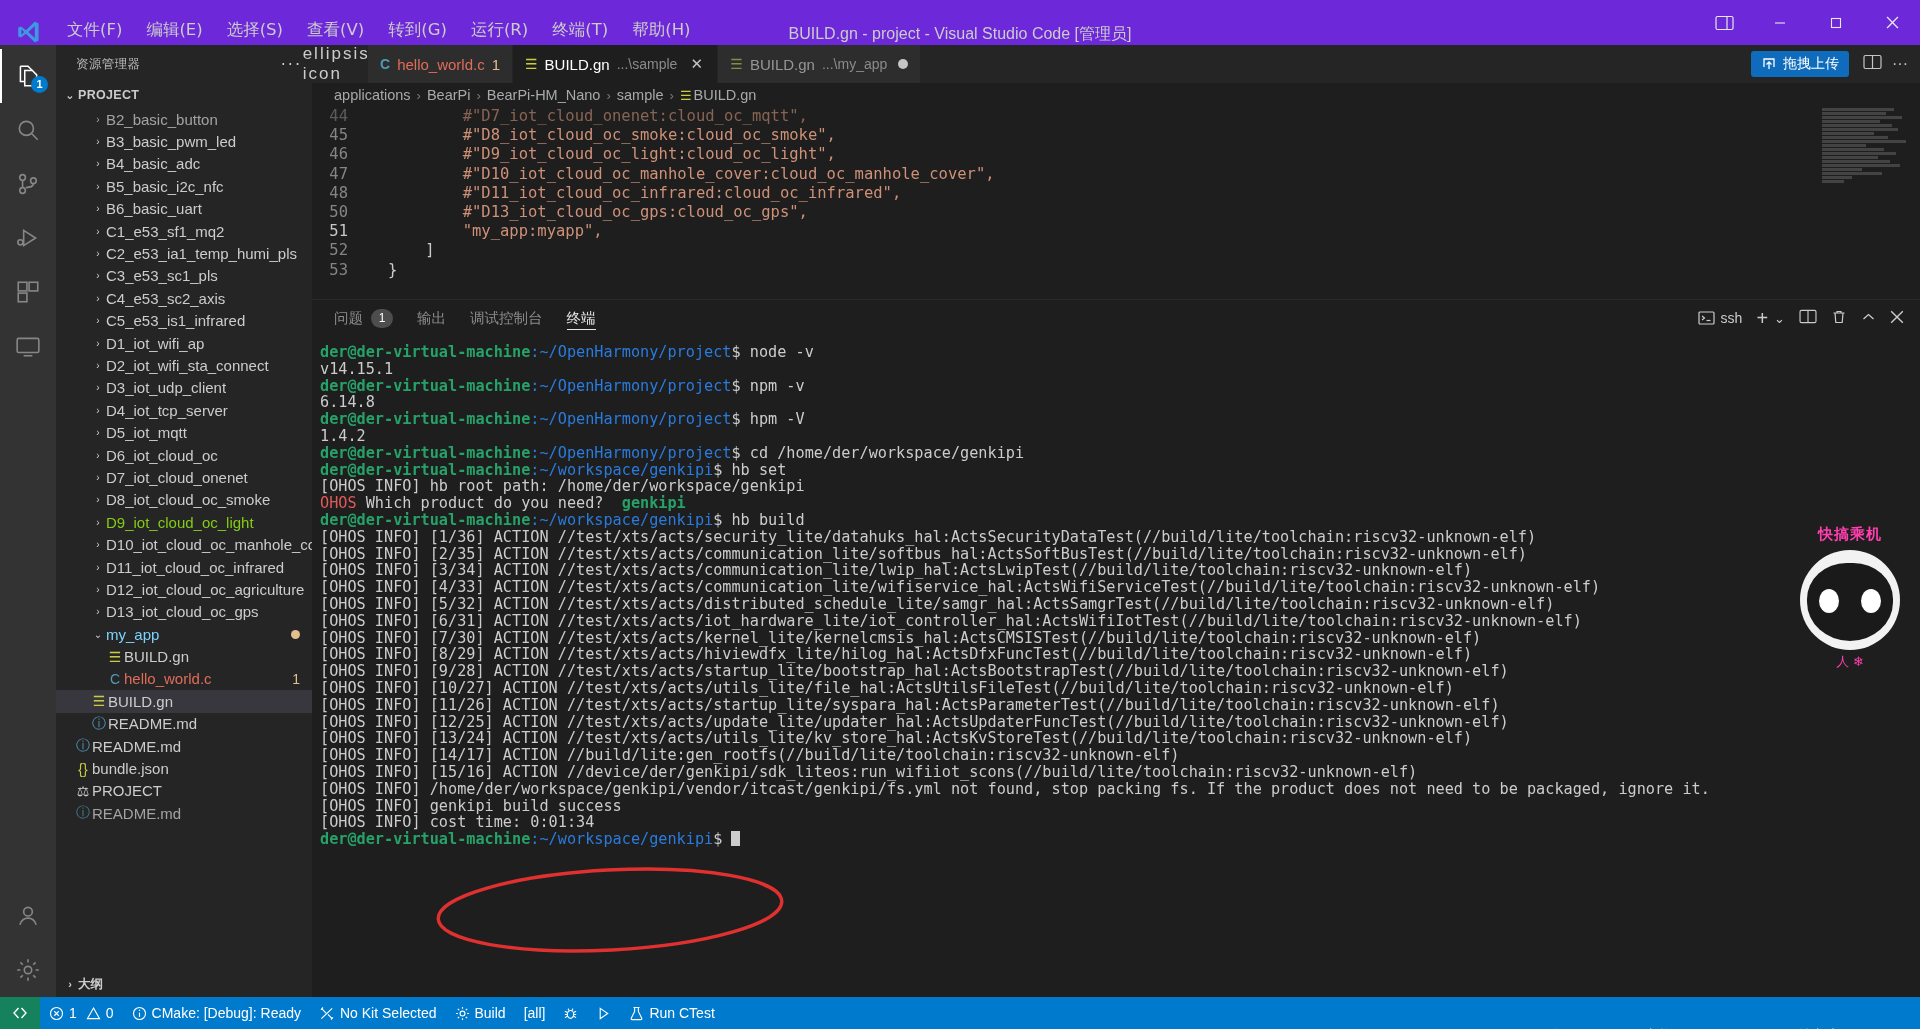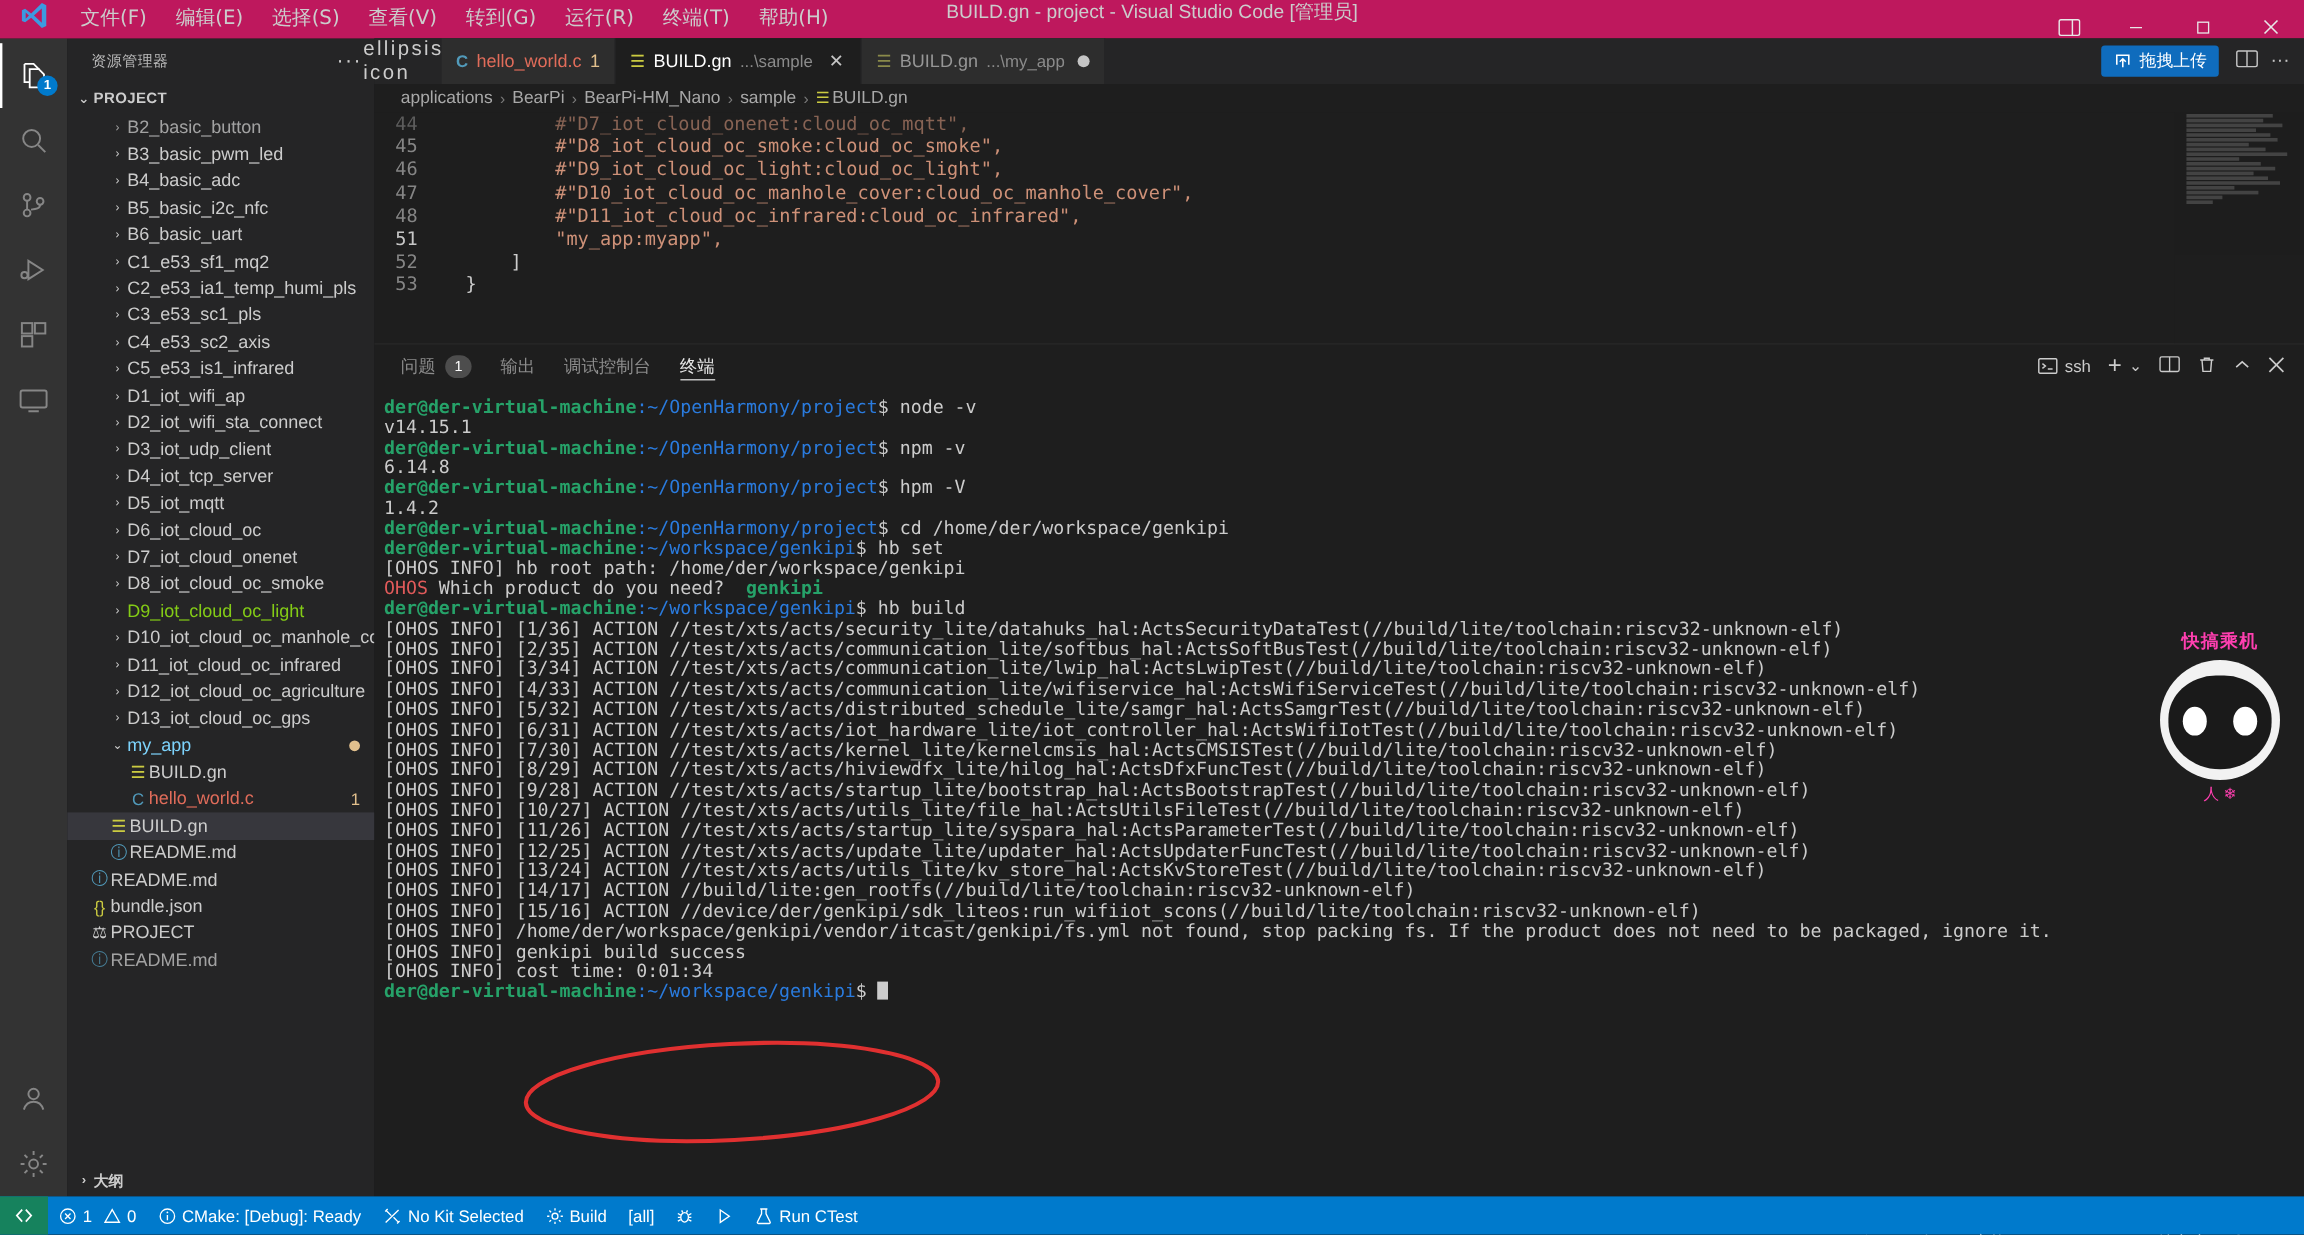--- a/index.html
+++ b/index.html
@@ -7,21 +7,21 @@
   body {
     font-family: "Liberation Sans", "DejaVu Sans", sans-serif;
     color:#cccccc;
     font-size:16px;
     -webkit-font-smoothing:antialiased;
   }
   .app { width:1920px; height:1029px; display:flex; flex-direction:column; position:relative; }
 
   
   .titlebar {
-    height:32px; background:#be185d; display:flex; align-items:flex-start;
+    height:45px; background:#6d28d9; display:flex; align-items:flex-end;
     flex:none; position:relative;
   }
   .vs-logo { width:56px; display:flex; align-items:center; justify-content:center; }
   .vs-logo svg { width:26px; height:26px; }
   .menu { display:flex; align-items:center; gap:2px; }
   .menu-item {
     padding:4px 11px; font-size:16.5px; color:#cccccc; white-space:nowrap;
     font-family:"DejaVu Sans","Liberation Sans",sans-serif;
   }
   .title-center {
@@ -496,20 +496,21 @@
           <span><span class="bc-ico">☰</span><span>BUILD.gn</span></span>
         </div>
 
       <div class="codearea">
         <div id="code">
             <div class="cline" style="opacity: 0.6;"><span class="lnum">44</span><span class="ctext s-str">        #"D7_iot_cloud_onenet:cloud_oc_mqtt",</span></div>
             <div class="cline"><span class="lnum">45</span><span class="ctext s-str">        #"D8_iot_cloud_oc_smoke:cloud_oc_smoke",</span></div>
             <div class="cline"><span class="lnum">46</span><span class="ctext s-str">        #"D9_iot_cloud_oc_light:cloud_oc_light",</span></div>
             <div class="cline"><span class="lnum">47</span><span class="ctext s-str">        #"D10_iot_cloud_oc_manhole_cover:cloud_oc_manhole_cover",</span></div>
             <div class="cline"><span class="lnum">48</span><span class="ctext s-str">        #"D11_iot_cloud_oc_infrared:cloud_oc_infrared",</span></div>
+            <div class="cline"><span class="lnum">50</span><span class="ctext s-str">        #"D13_iot_cloud_oc_gps:cloud_oc_gps",</span></div>
             <div class="cline cur"><span class="lnum">51</span><span class="ctext s-str">        "my_app:myapp",</span></div>
             <div class="cline"><span class="lnum">52</span><span class="ctext s-pun">    ]</span></div>
             <div class="cline"><span class="lnum">53</span><span class="ctext s-pun">}</span></div>
           </div>
         <div class="minimap">
           <div class="mm-line" style="width:72px"></div>
             <div class="mm-line" style="width:64px"></div>
           <div class="mm-line" style="width:80px"></div>
             <div class="mm-line" style="width:58px"></div>
           <div class="mm-line" style="width:70px"></div>

